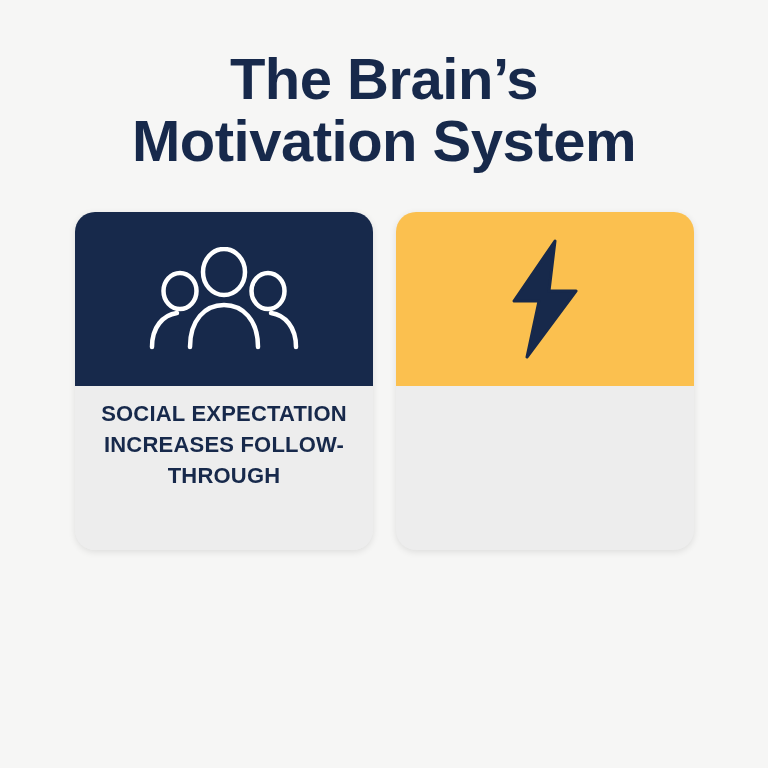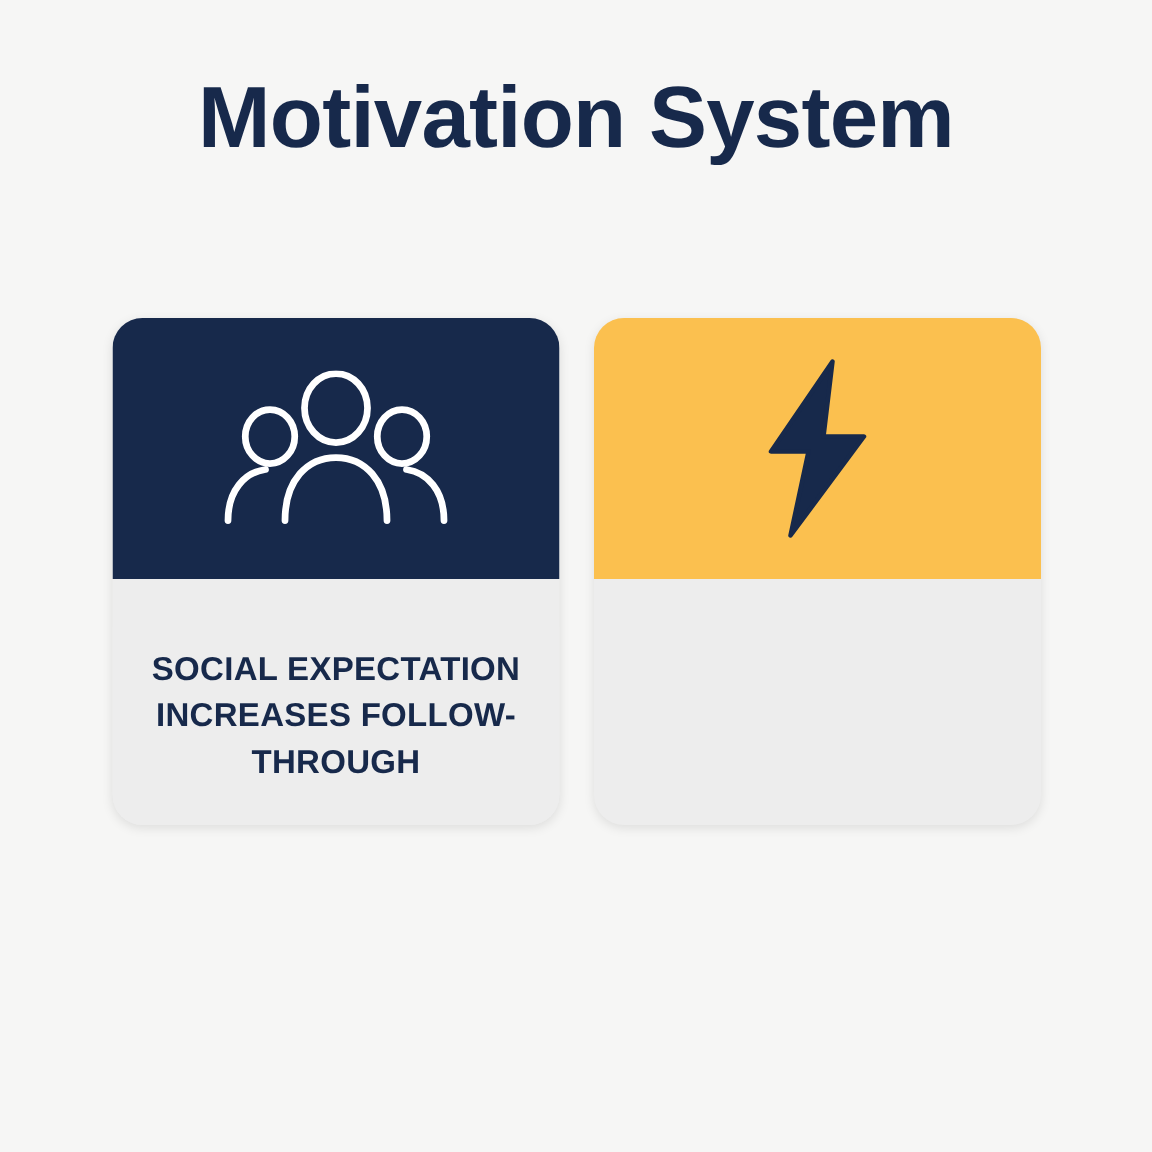--- a/index.html
+++ b/index.html
@@ -64,40 +64,40 @@
   .card-icon-area.yellow { background: #fbc04f; }
 
   .card-body {
     flex: 1;
     background: #ededed;
     display: flex;
     align-items: flex-start;
     justify-content: flex-start;
     padding-top: 12px;
     box-sizing: border-box;
-    margin-top: 32px;
   }
   .card-caption {
     margin: 0;
     text-align: center;
     font-size: 22px;
     font-weight: bold;
     line-height: 31px;
     color: #17294b;
     letter-spacing: 0.2px;
     text-transform: uppercase;
     padding: 0 8px;
   }
 
   .icon-svg { display: block; }
 </style>
 </head>
 <body>
 
 <div class="title-block">
+  <span class="title-line">The Brain’s</span>
   <span class="title-line">Motivation System</span>
 </div>
 
 <div class="cards">
 
   <div class="card">
     <div class="card-icon-area navy">
       <span>
         <svg class="icon-svg" width="150" height="104" viewBox="0 0 150 104" fill="none" stroke="#ffffff" stroke-width="4.5" stroke-linecap="round" stroke-linejoin="round">
 

